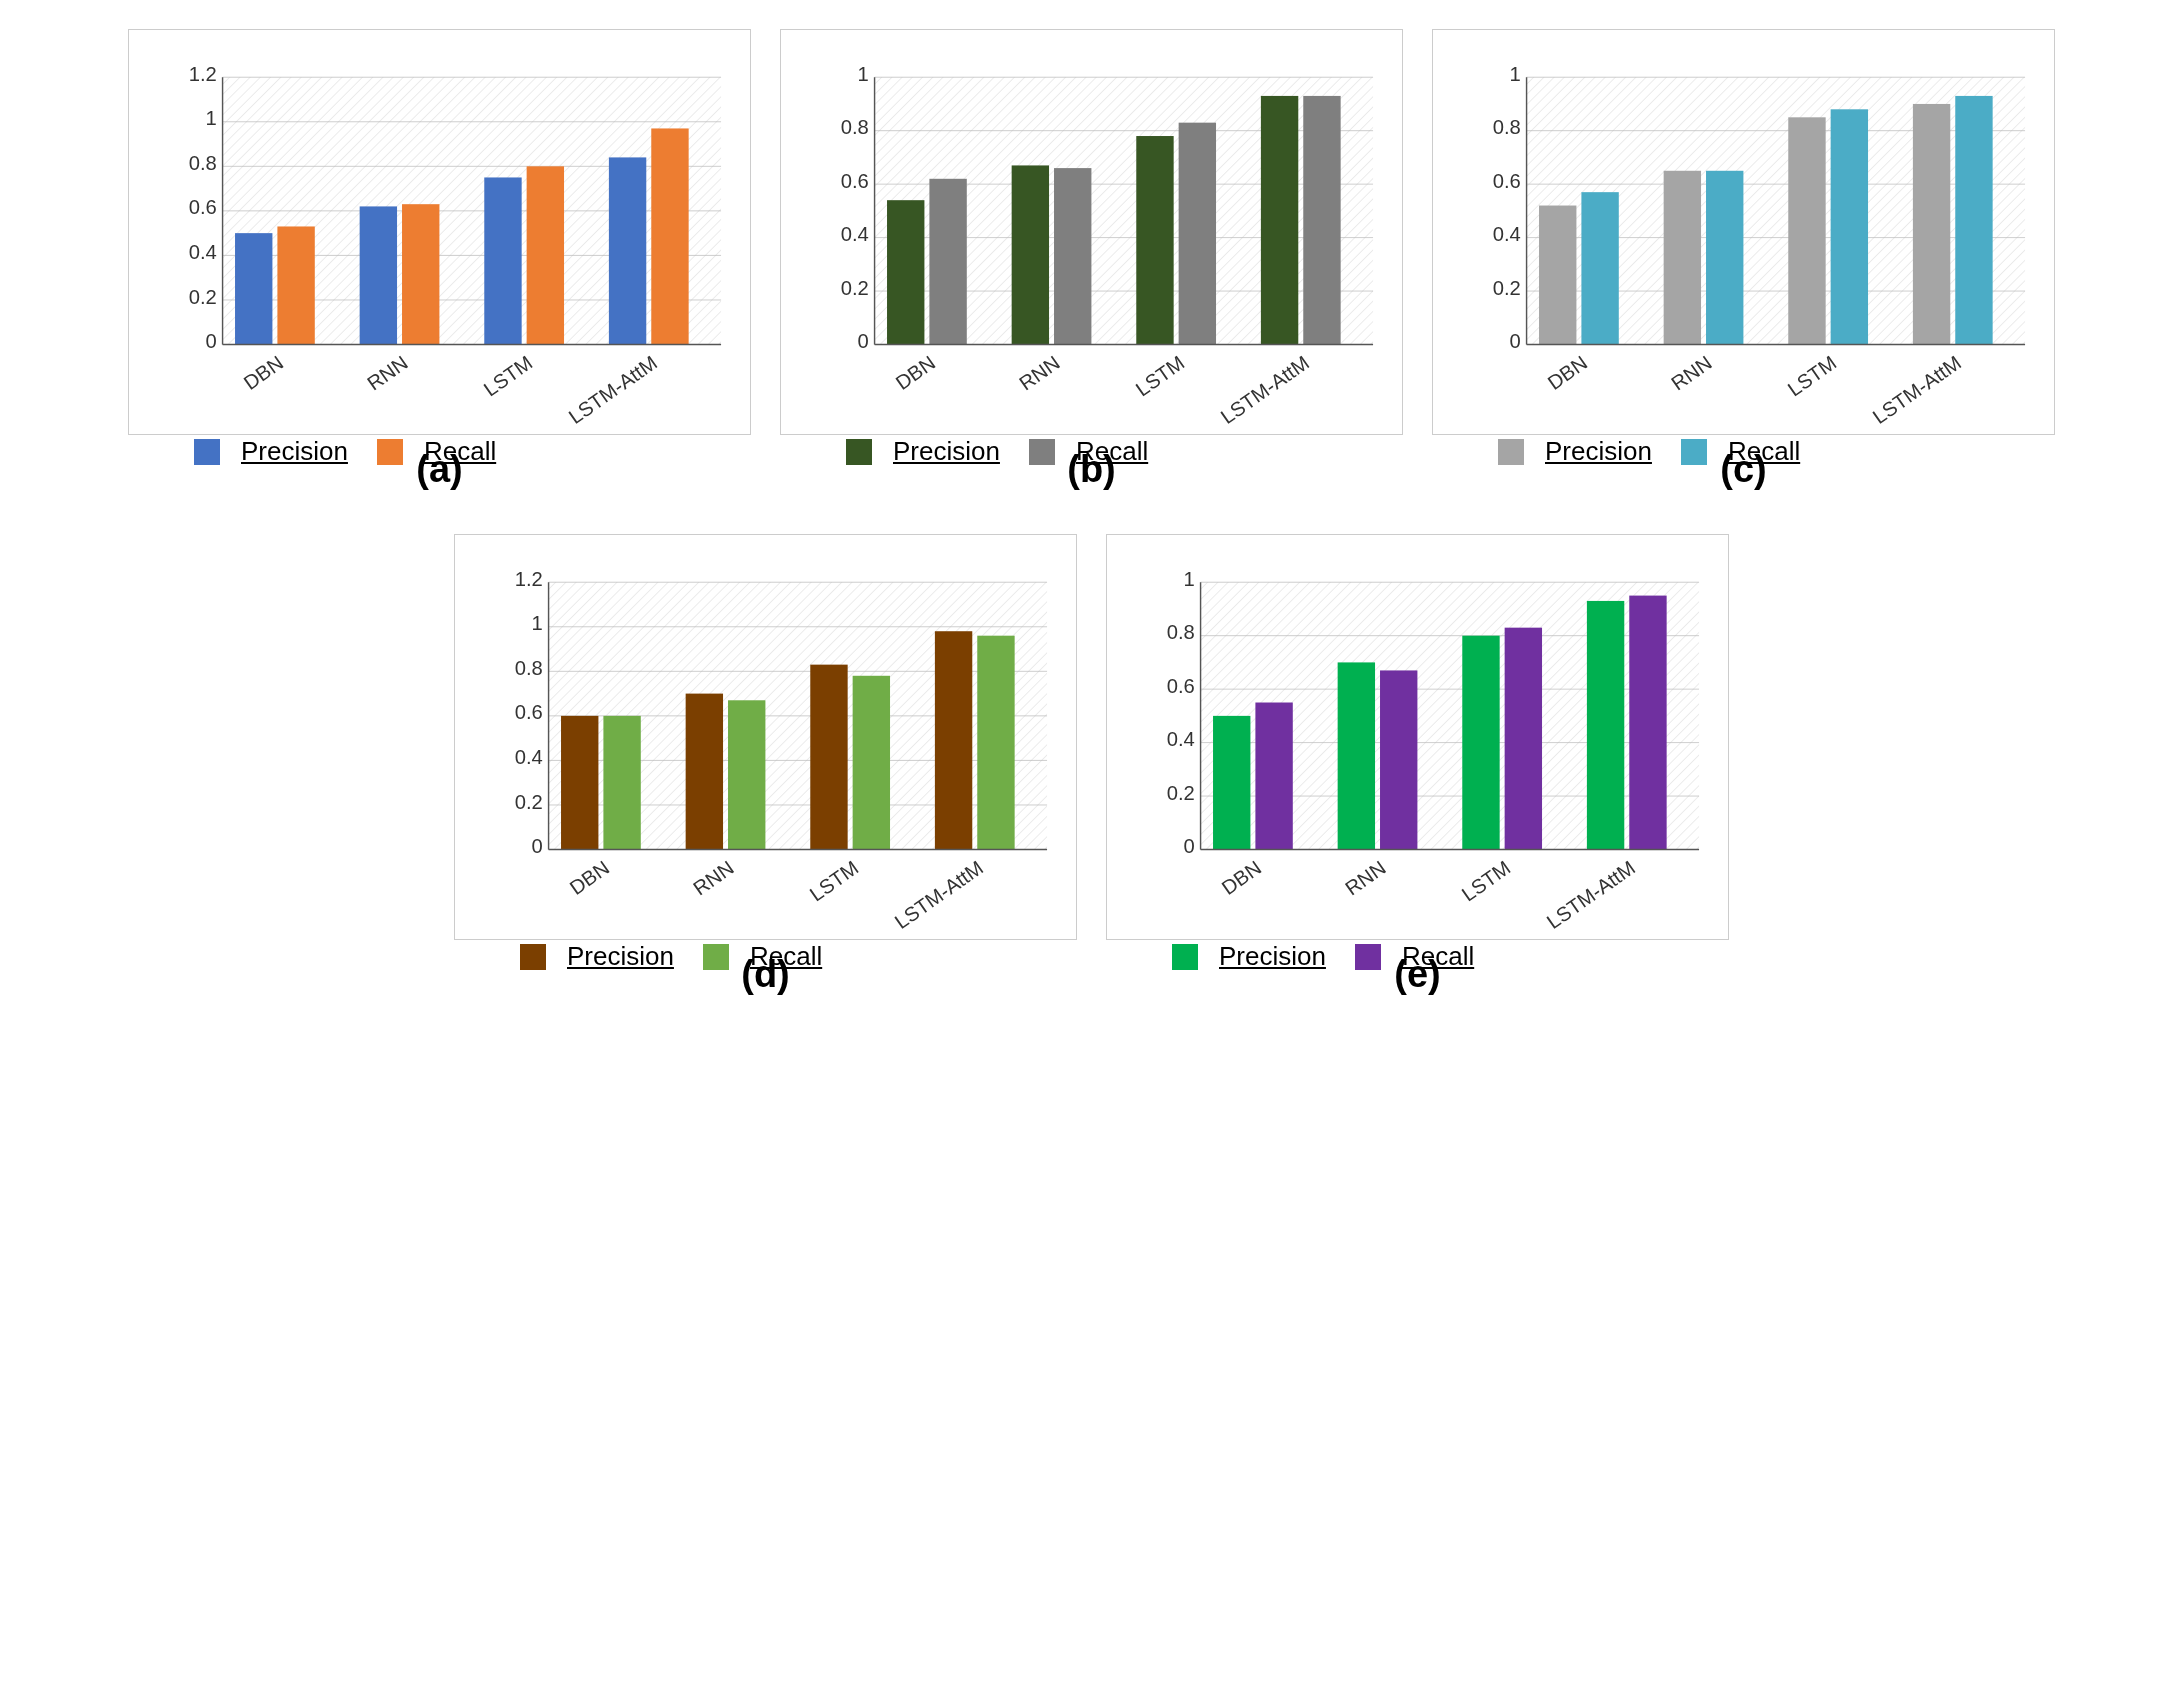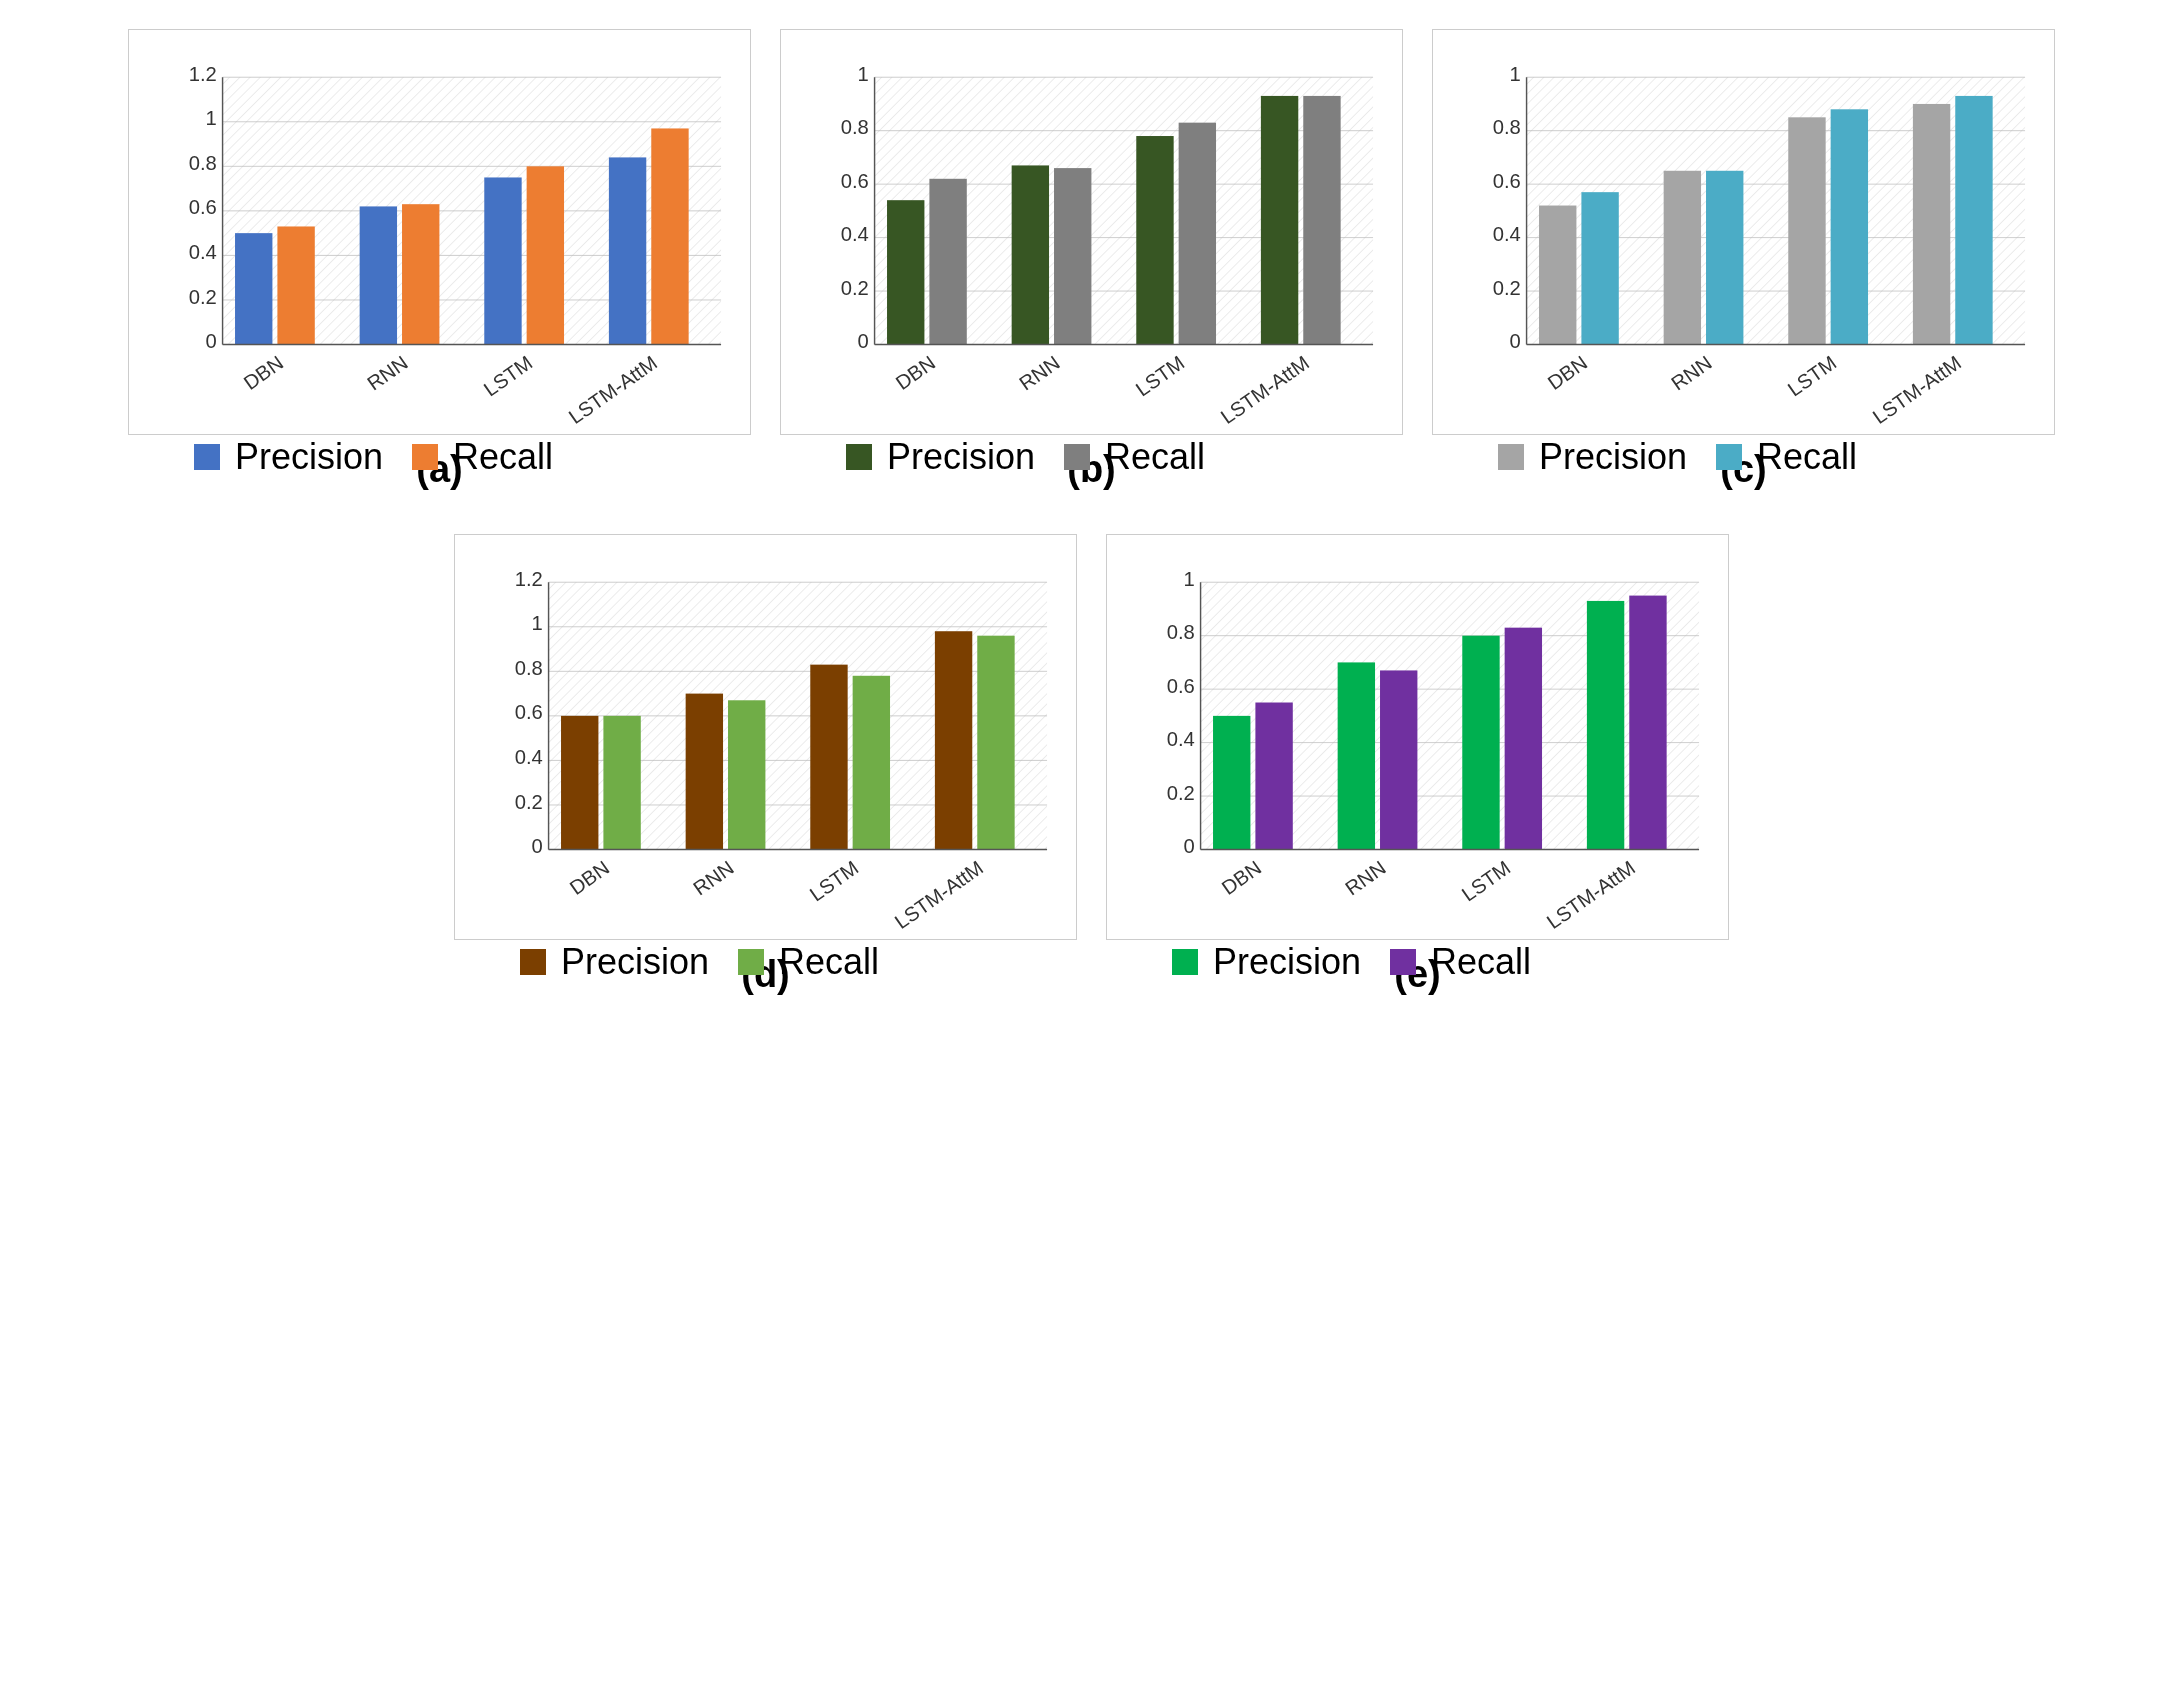--- a/index.html
+++ b/index.html
@@ -49,22 +49,23 @@
       display: flex;
       flex-direction: row;
       gap: 29px;
       margin-top: 7.2px;
       margin-left: 22px;
       align-self: flex-start;
     }
     .legend-item {
       display: flex;
       align-items: center;
-      gap: 15px;
-      font-size: 36px;
+      gap: 21px;
+      font-size: 26px;
+      text-decoration: underline;
     }
     .legend-color {
       width: 26px;
       height: 26px;
       display: inline-block;
     }
   </style>
 </head>
 <body>
 

